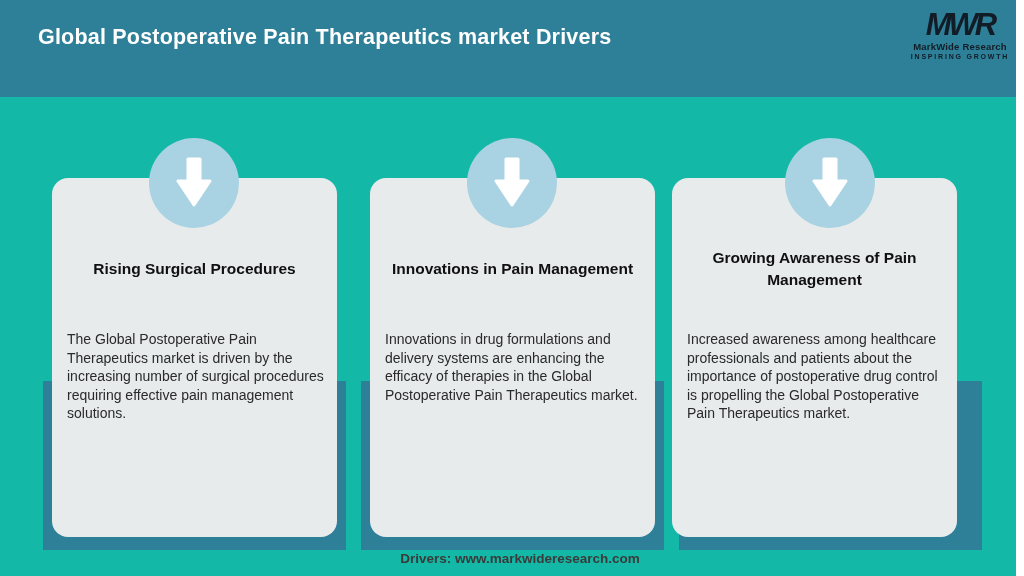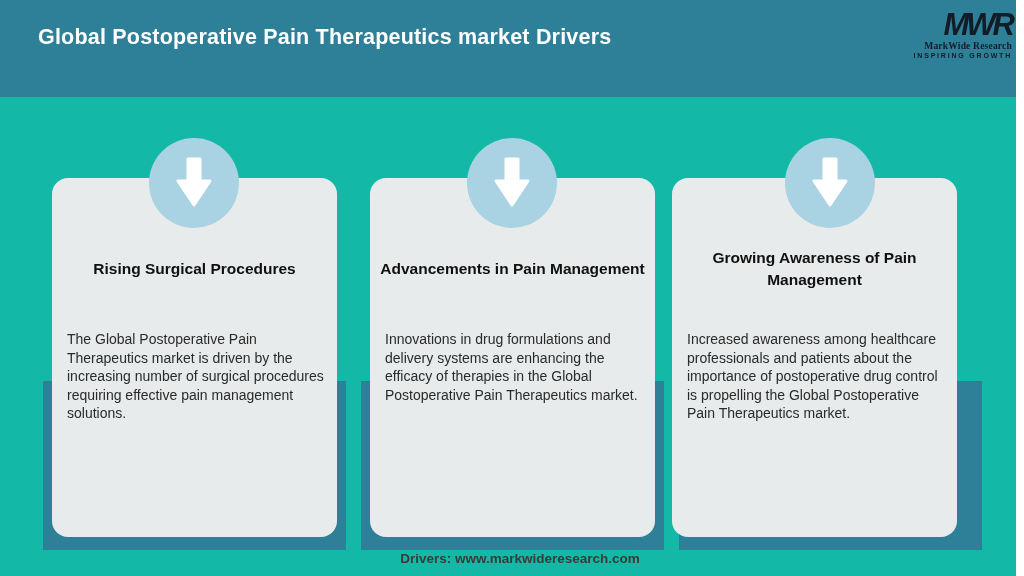--- a/index.html
+++ b/index.html
@@ -11,27 +11,27 @@
   .header {
     position:absolute; left:0; top:0; width:1024px; height:97px;
     background:#2E8098;
   }
   .page-title {
     position:absolute; left:38px; top:25px;
     font-size:21.5px; font-weight:bold; color:#ffffff; letter-spacing:0.2px;
   }
   .logo {
     position:absolute; right:12px; top:10px; width:104px;
-    text-align:right; color:#121C27;
+    text-align:center; color:#121C27;
   }
   .logo-acronym {
     font-size:31px; font-weight:bold; font-style:italic;
     letter-spacing:-3px; line-height:30px;
   }
-  .logo-name { font-size:9.5px; font-weight:bold; letter-spacing:0.2px; margin-top:1px;font-family:Liberation Serif, serif; }
+  .logo-name { font-size:9.5px; font-weight:bold; letter-spacing:0.2px; margin-top:1px; }
   .logo-tagline { font-size:7px; font-weight:bold; letter-spacing:1.8px; margin-top:1px; }
 
   
   .backing {
     position:absolute; top:381px; width:303px; height:169px;
     background:#2E8098;
   }
   .card {
     position:absolute; top:178px; width:285px; height:359px;
     background:#E8EBEB; border-radius:16px;
@@ -82,21 +82,21 @@
     <div class="card-body">The Global Postoperative Pain Therapeutics market is driven by the increasing number of surgical procedures requiring effective pain management solutions.</div>
   </div>
   <div class="circle" style="left:149px;">
     <svg width="36" height="52" viewBox="0 0 36 52" aria-hidden="true">
       <path d="M12 2 H24 V24 H34 L18 48 L2 24 H12 Z" fill="#ffffff" stroke="#ffffff" stroke-width="3" stroke-linejoin="round"></path>
     </svg>
   </div>
 
   <div class="backing" style="left:361px;"></div>
   <div class="card" style="left:370px;">
-    <div class="card-title">Advancements in Pain Management</div>
+    <div class="card-title">Innovations in Pain Management</div>
     <div class="card-body">Innovations in drug formulations and delivery systems are enhancing the efficacy of therapies in the Global Postoperative Pain Therapeutics market.</div>
   </div>
   <div class="circle" style="left:467px;">
     <svg width="36" height="52" viewBox="0 0 36 52" aria-hidden="true">
       <path d="M12 2 H24 V24 H34 L18 48 L2 24 H12 Z" fill="#ffffff" stroke="#ffffff" stroke-width="3" stroke-linejoin="round"></path>
     </svg>
   </div>
 
   <div class="backing" style="left:679px;"></div>
   <div class="card" style="left:672px;">

